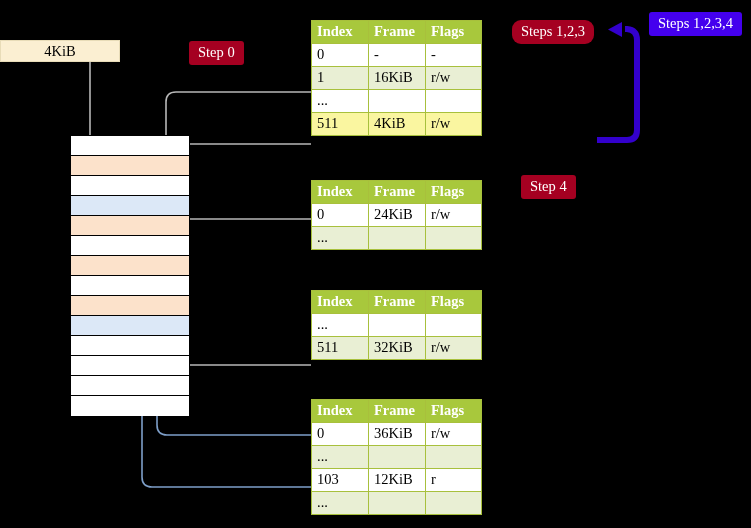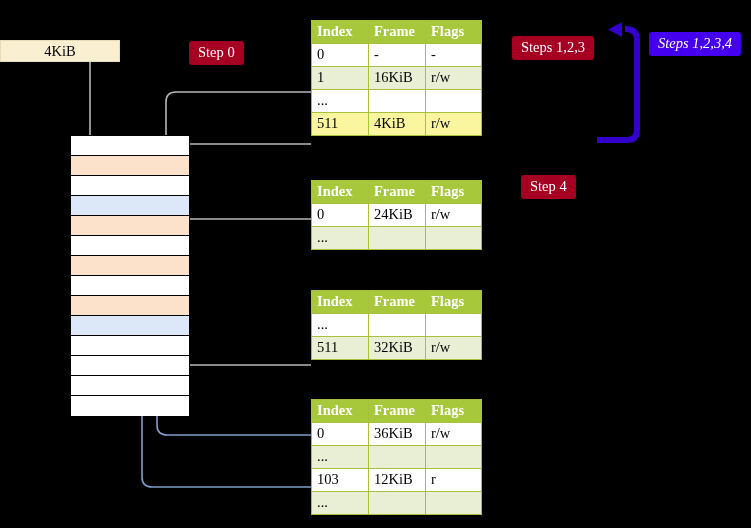--- a/index.html
+++ b/index.html
@@ -175,25 +175,25 @@
       <div class="memrow white" style="height: 20px;"></div>
       <div class="memrow white" style="height: 20px;"></div>
       <div class="memrow white" style="height: 20px;"></div>
       <div class="memrow white" style="height: 20px;"></div>
     </div>
 
   <div class="badge red" style="left:189px; top:41px;">
     <span>Step 0</span>
   </div>
 
-  <div class="badge red" style="left:512px; top:36px;">
+  <div class="badge red" style="left:512px; top:20px;border-radius:9px;">
     <span>Steps 1,2,3</span>
   </div>
 
-  <div class="badge violet" style="left:649px; top:32px;font-style:italic;">
+  <div class="badge violet" style="left:649px; top:12px;">
     <span>Steps 1,2,3,4</span>
   </div>
 
   <div class="badge red" style="left:521px; top:175px;">
     <span>Step 4</span>
   </div>
 
   <div id="tables-host">
       <table class="ptable" style="left: 311px; top: 20px;">
         <colgroup>

